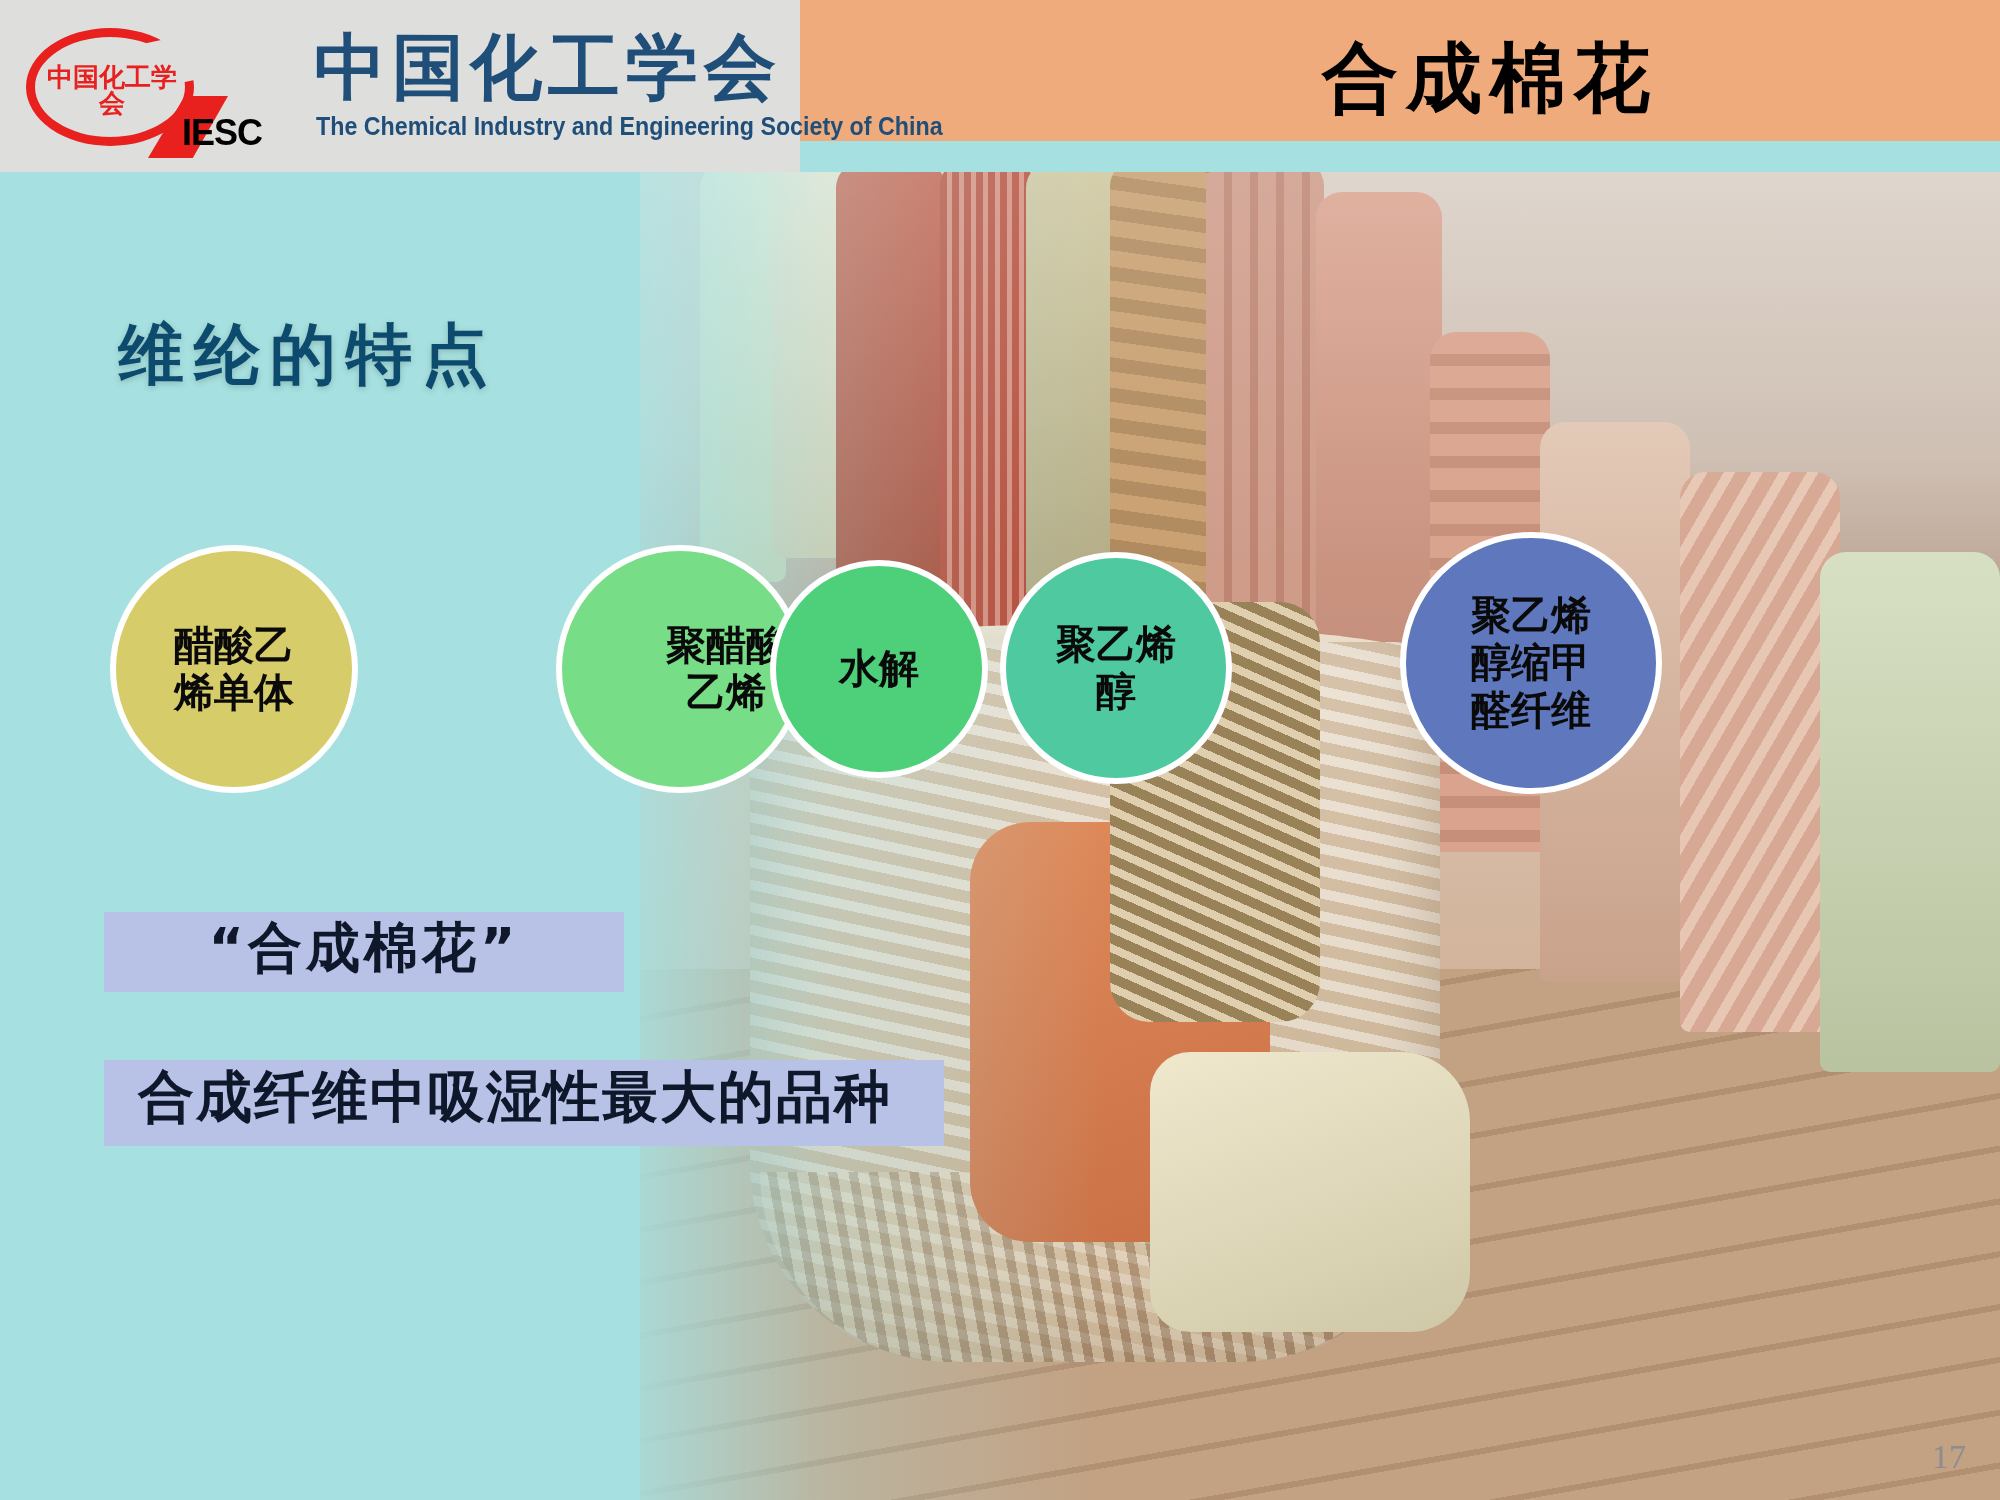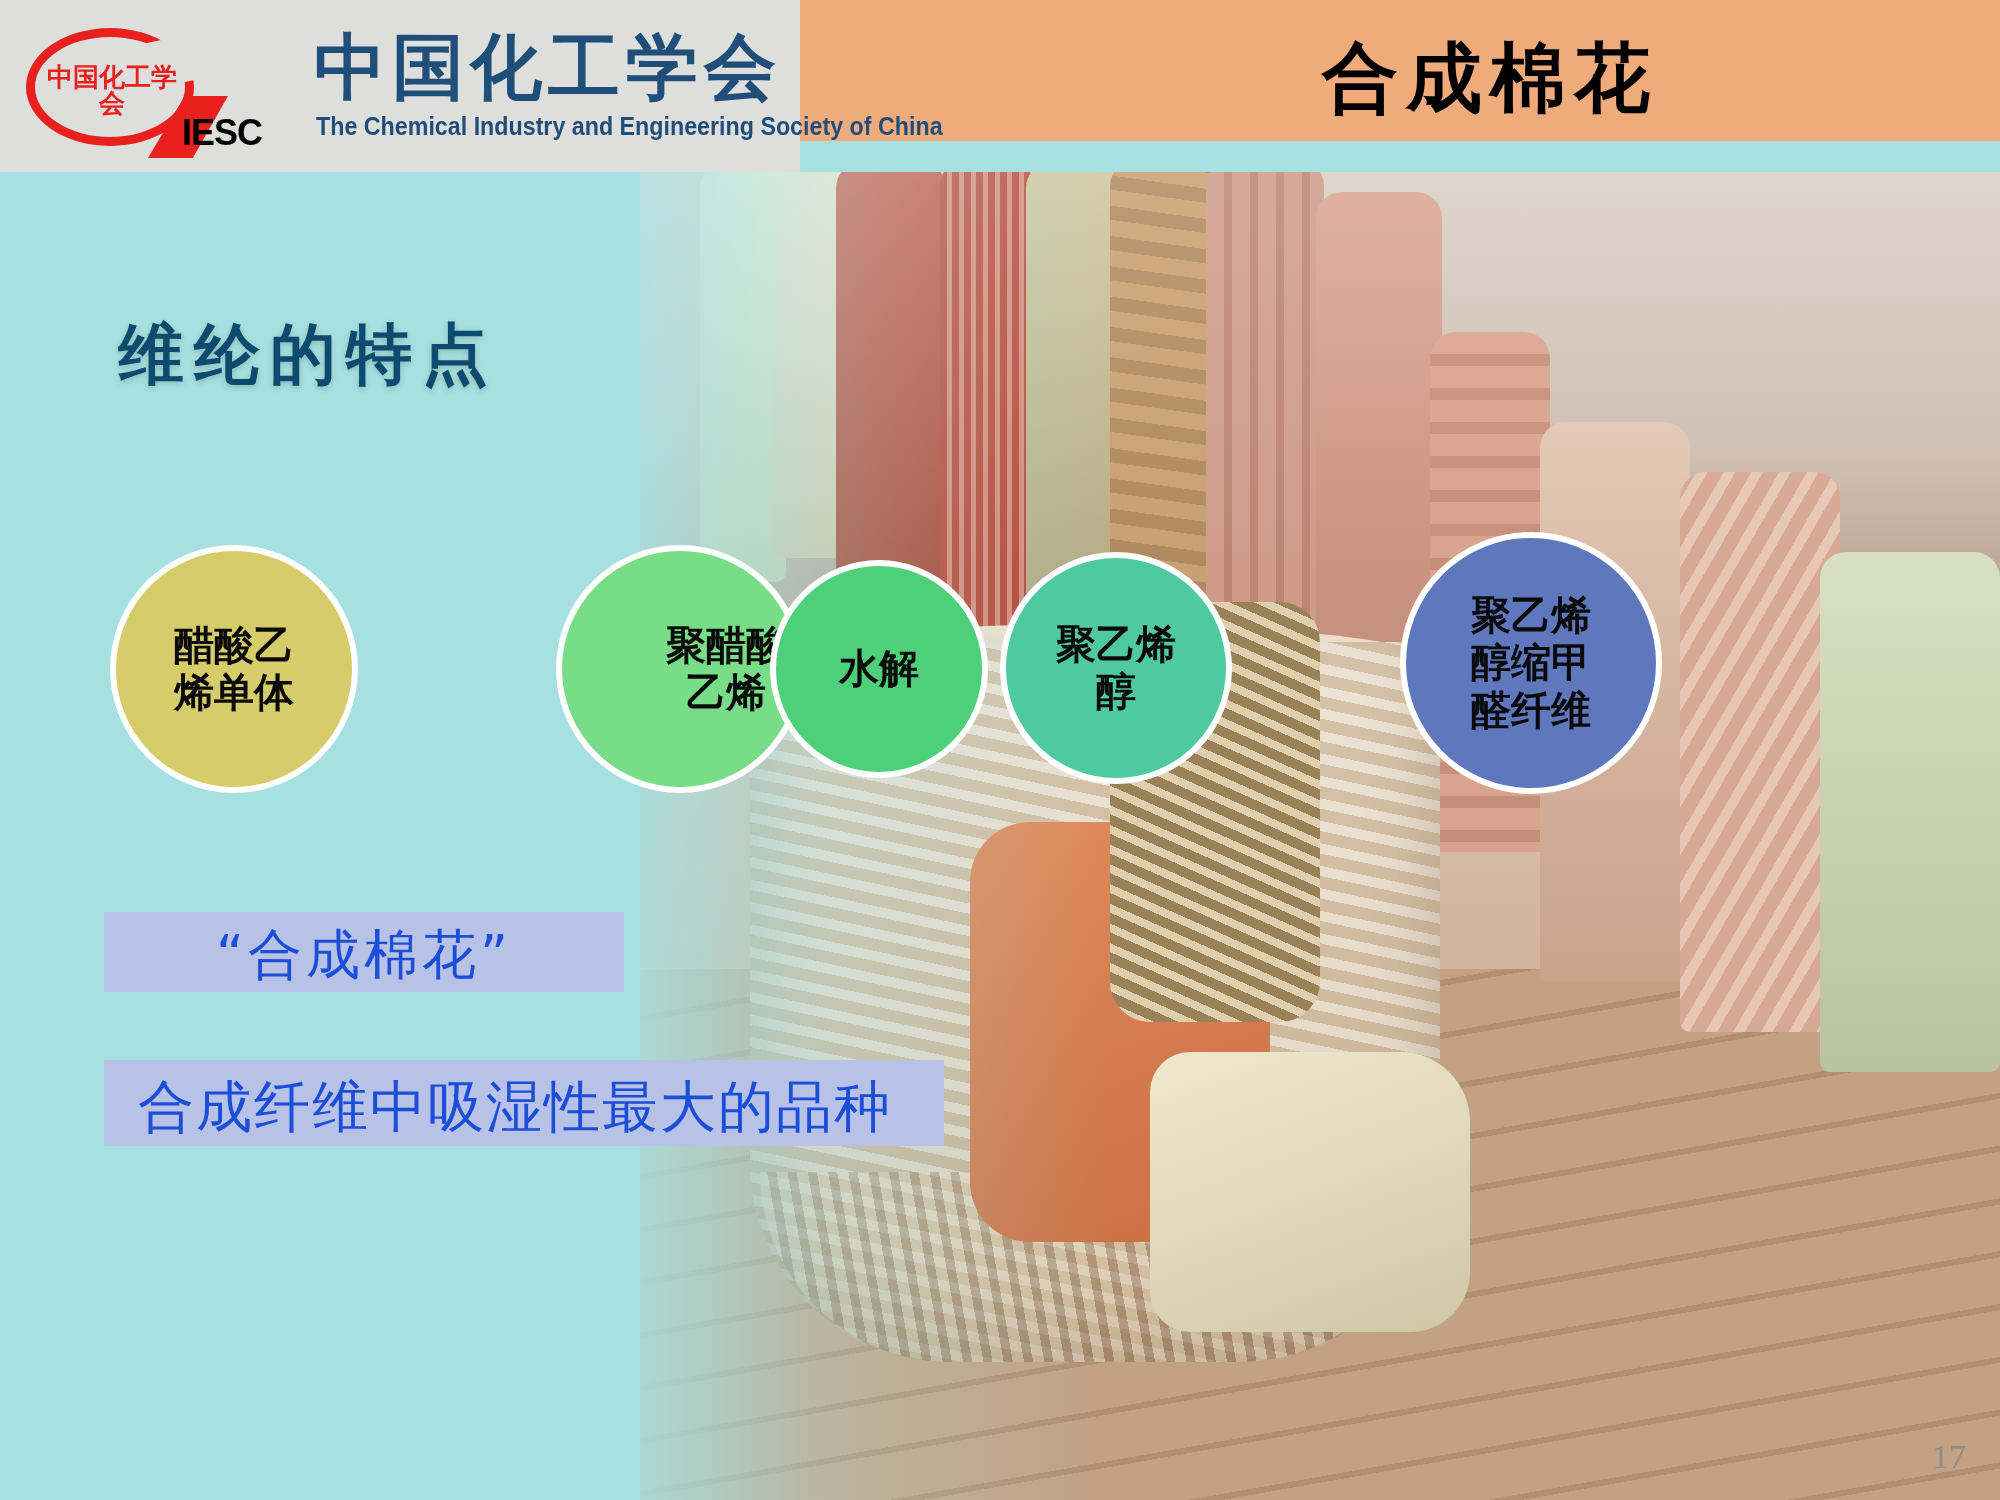--- a/index.html
+++ b/index.html
@@ -200,25 +200,25 @@
     font-family: "DejaVu Sans", "Liberation Sans", sans-serif;
     text-align: center;
     line-height: 1.18;
   }
   .node span { display: block; padding: 0 6px; }
 
   
   .callout {
     position: absolute;
     background: #b8c2e6;
-    color: #1d4ed8;
-    font-weight: normal;
+    color: #0f172a;
+    font-weight: bold;
     font-family: "DejaVu Sans", "Liberation Sans", sans-serif;
     display: flex;
-    align-items: flex-end;
+    align-items: flex-start;
     white-space: nowrap;
   }
   #callout-1 {
     left: 104px; top: 912px;
     width: 520px; height: 80px;
     font-size: 54px;
     letter-spacing: 4px;
     justify-content: center;
   }
   #callout-2 {

